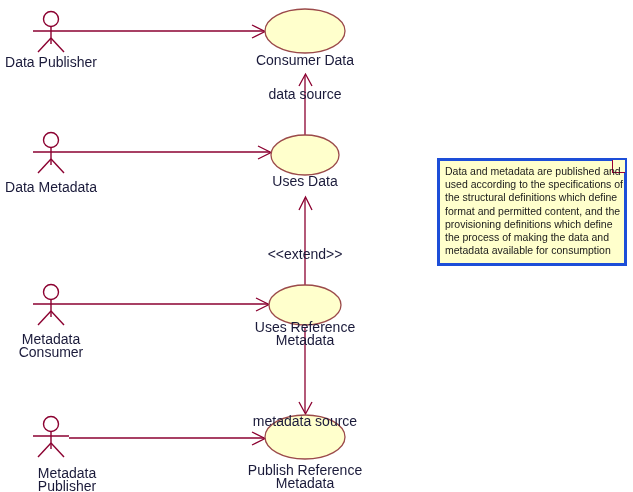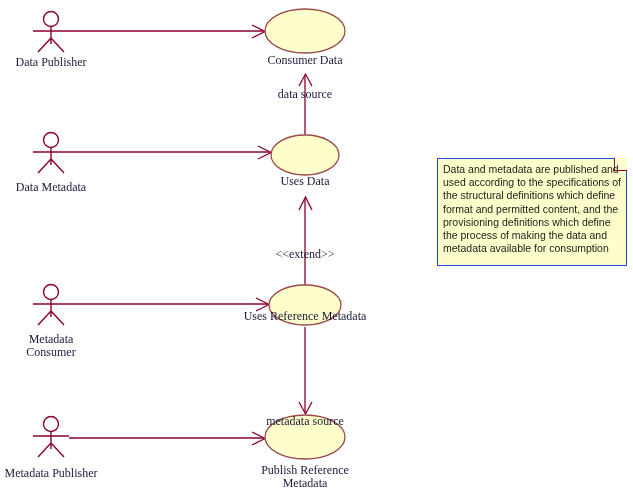--- a/index.html
+++ b/index.html
@@ -17,34 +17,34 @@
   }
   #diagram-canvas {
     position: absolute;
     left: 0; top: 0;
     width: 633px;
     height: 492px;
   }
   .label {
     position: absolute;
     color: #1a1a3a;
-    font-size: 12px;
+    font-size: 14px;
     line-height: 13px;
     text-align: center;
     white-space: pre-line;
-    font-family: Liberation Serif, serif;
+    font-family: Liberation Sans, sans-serif;
   }
   .note-box {
     position: absolute;
     left: 437px;
     top: 158px;
     width: 190px;
     height: 108px;
     background: #ffffcc;
-    border: 1px solid #1d4ed8;
+    border: 3px solid #1d4ed8;
   }
   .note-fold {
     position: absolute;
     right: -1px;
     top: -1px;
     width: 13px;
     height: 13px;
     background: #ffffcc;
     border-left: 1px solid #9b0033;
     border-bottom: 1px solid #9b0033;
@@ -151,25 +151,25 @@
 
 <div class="label" style="left:0px; top:181px; width:102px;">Data Metadata</div>
 
 <div class="label" style="left:255px; top:175px; width:100px;">Uses Data</div>
 
 <div class="label" style="left:255px; top:238px; width:100px;margin-top:10px;">&lt;&lt;extend&gt;&gt;</div>
 
 <div class="label" style="left:0px; top:333px; width:102px;">Metadata
 Consumer</div>
 
-<div class="label" style="left:232px; top:310px; width:146px;">Uses Reference Metadata</div>
+<div class="label" style="left:232px; top:321px; width:146px;">Uses Reference Metadata</div>
 
 <div class="label" style="left:248px; top:375px; width:114px;margin-top:40px;">metadata source</div>
 
-<div class="label" style="left:0px; top:467px; width:102px;">Metadata Publisher</div>
+<div class="label" style="left:16px; top:467px; width:102px;">Metadata Publisher</div>
 
 <div class="label" style="left:245px; top:464px; width:120px;">Publish Reference
 Metadata</div>
 
 <div class="note-box">
   <div class="note-fold"></div>
   <div class="note-text">Data and metadata are published and used according to the specifications of the structural definitions which define format and permitted content, and the provisioning definitions which define the process of making the data and metadata available for consumption</div>
 </div>
 
 </body></html>

